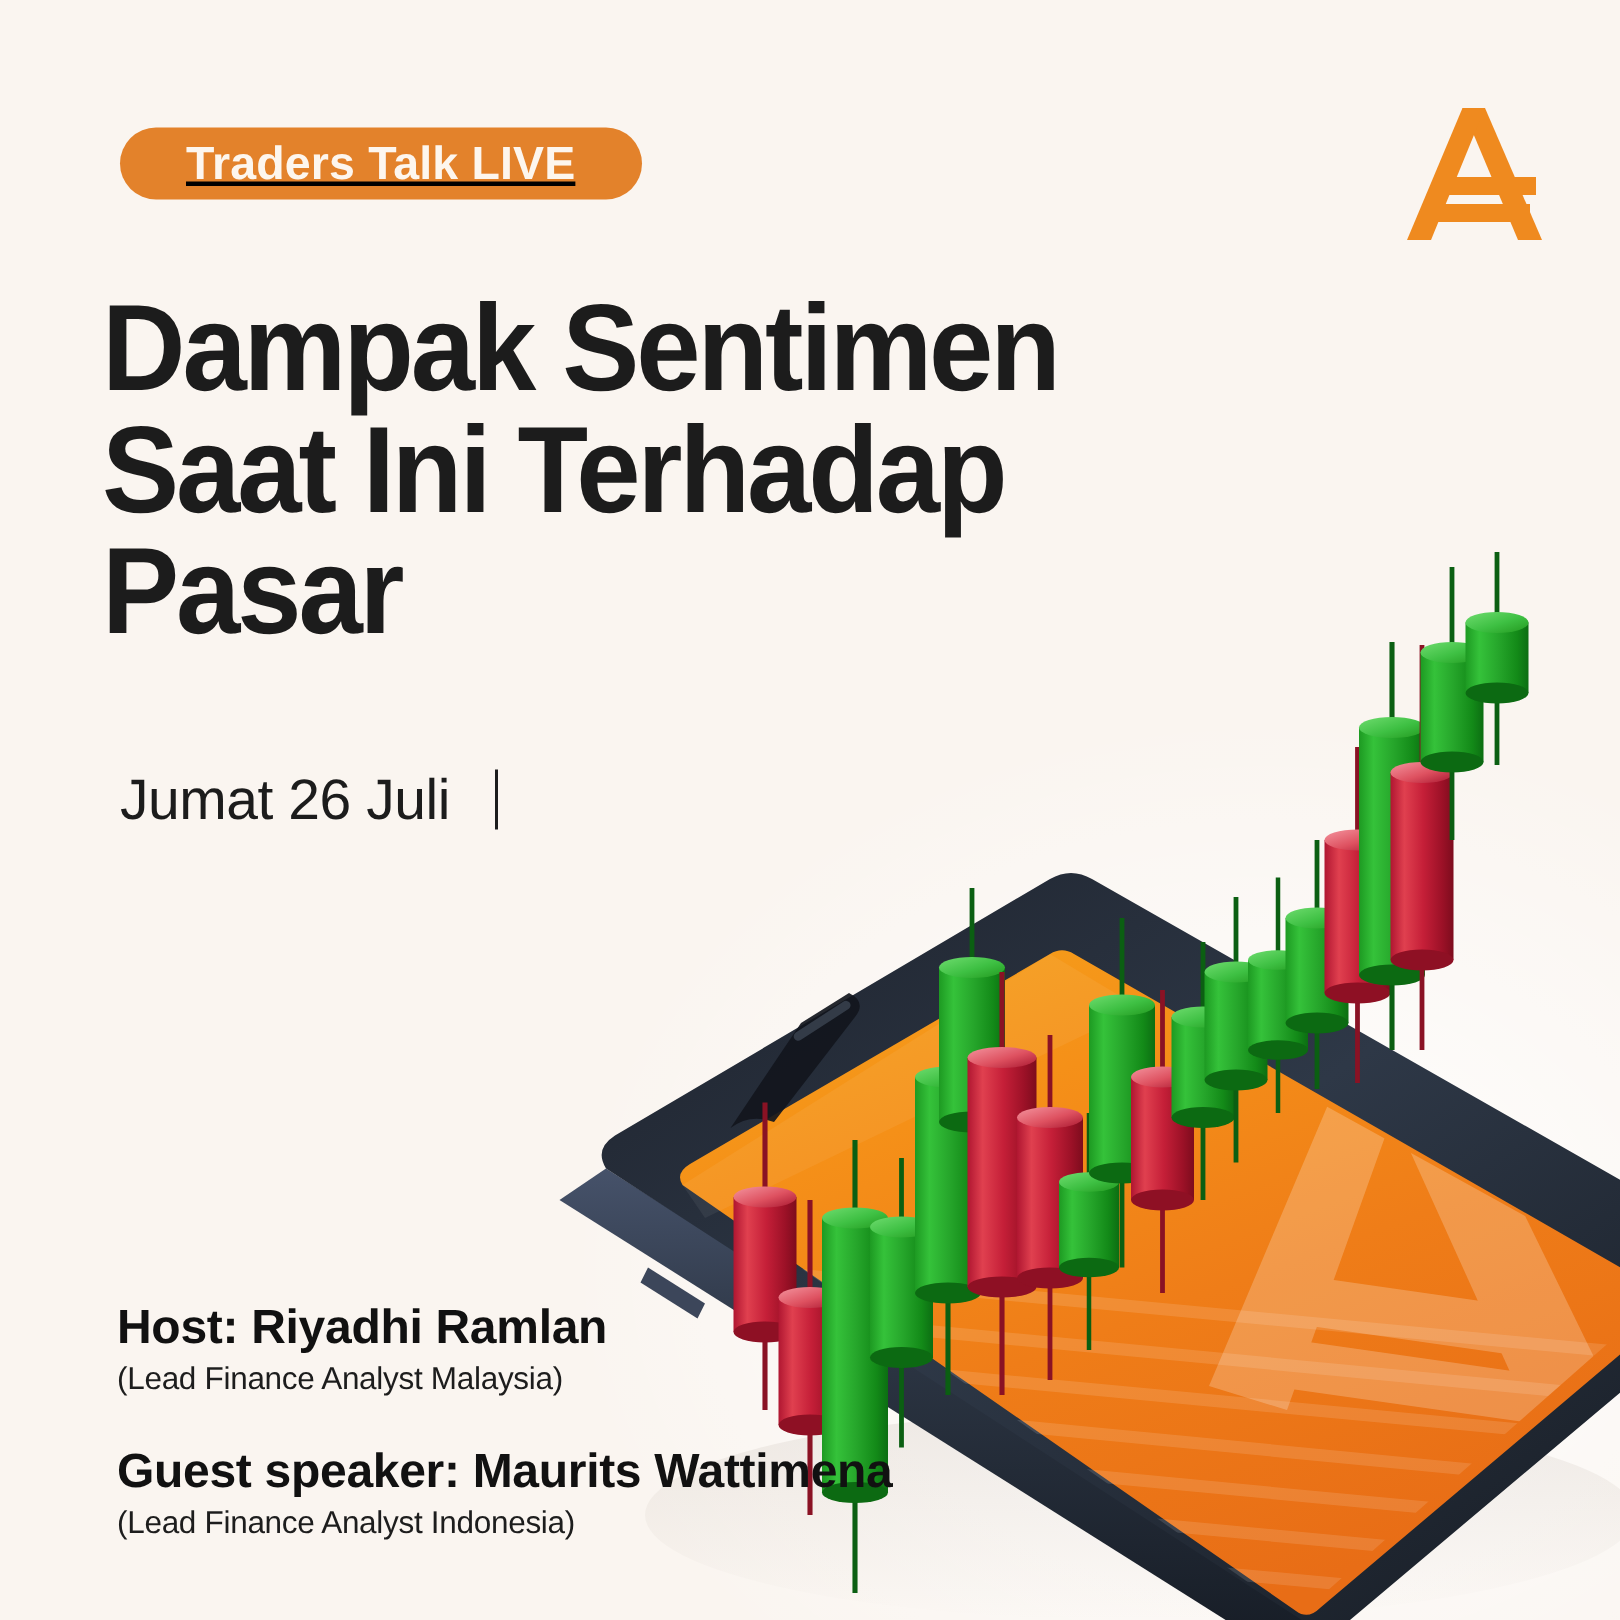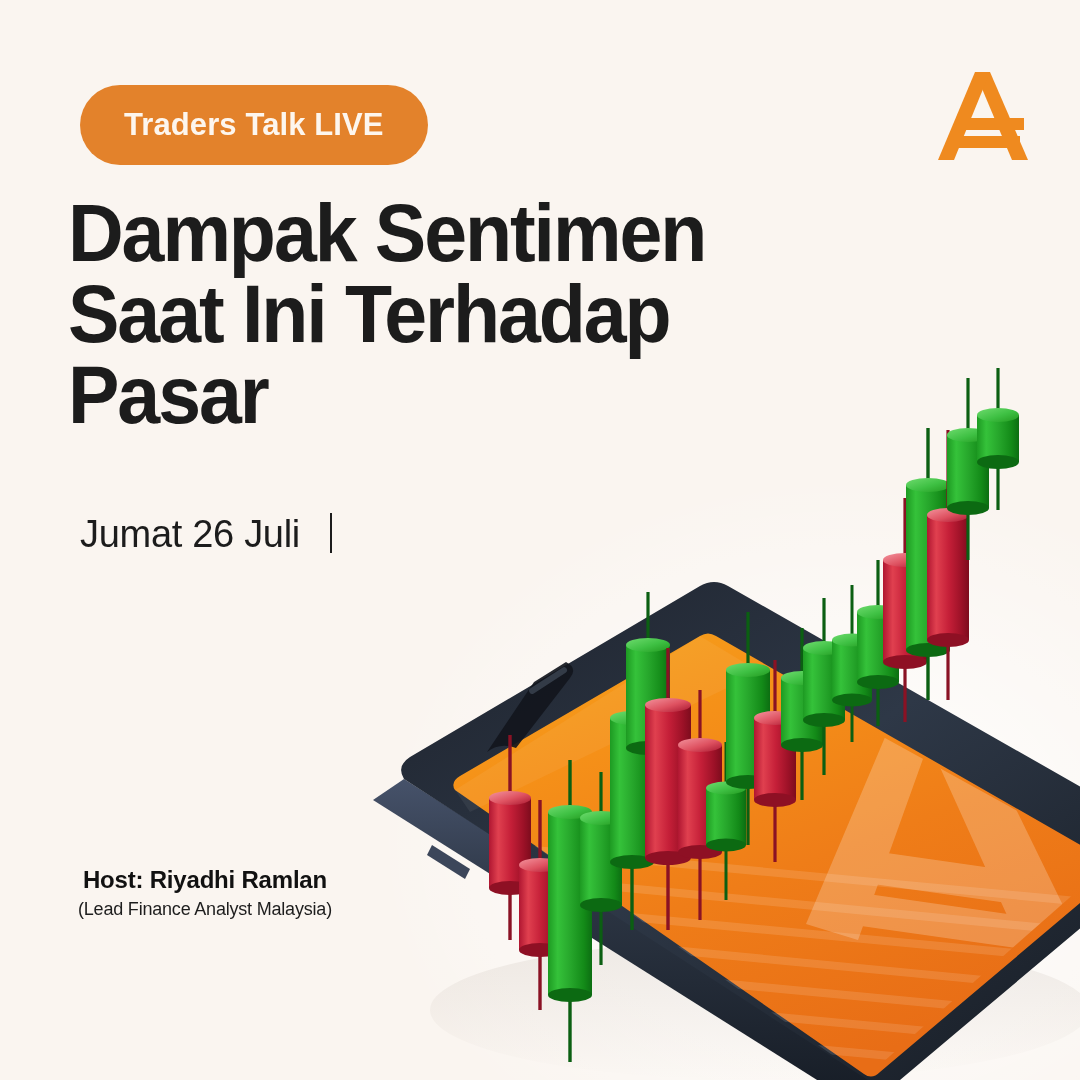--- a/index.html
+++ b/index.html
@@ -34,27 +34,28 @@
     top: 62px;
     width: 108px;
     height: 108px;
   }
 
   
   .badge-pill {
     position: absolute;
     left: 80px;
     top: 85px;
-    height: 80px;
+    height: 48px;
     padding: 0 44px;
     border-radius: 40px;
     background: #e3822b;
     display: flex;
     align-items: center;
     justify-content: center;
+    text-decoration: underline;
   }
   .badge-pill-label {
     color: #fdf6ee;
     font-size: 31px;
     font-weight: 700;
     letter-spacing: 0.1px;
     white-space: nowrap;
   }
 
   
@@ -102,30 +103,29 @@
   .credits {
     position: absolute;
     left: 78px;
     top: 866px;
     z-index: 8;
   }
   .credit-block { margin-bottom: 30px; }
   .credit-block:last-child { margin-bottom: 0; }
   .credit-name {
     color: #111111;
-    font-size: 24px;
+    font-size: 32px;
     font-weight: 700;
     letter-spacing: -0.2px;
     white-space: nowrap;
     margin-bottom: 5px;
-    text-align: center;
   }
   .credit-role {
     color: #1d1d1d;
-    font-size: 18px;
+    font-size: 21px;
     font-weight: 400;
     letter-spacing: -0.2px;
     white-space: nowrap;
   }
 
   
   .illustration {
     position: absolute;
     left: 0;
     top: 0;
@@ -412,15 +412,19 @@
   <div class="date-line">
     <span>Jumat 26 Juli</span>
     <span class="date-sep"></span>
   </div>
 
   <div class="credits">
     <div class="credit-block">
       <div class="credit-name">Host: Riyadhi Ramlan</div>
       <div class="credit-role">(Lead Finance Analyst Malaysia)</div>
     </div>
+    <div class="credit-block">
+      <div class="credit-name">Guest speaker: Maurits Wattimena</div>
+      <div class="credit-role">(Lead Finance Analyst Indonesia)</div>
+    </div>
   </div>
 
 </div>
 
 </body></html>

